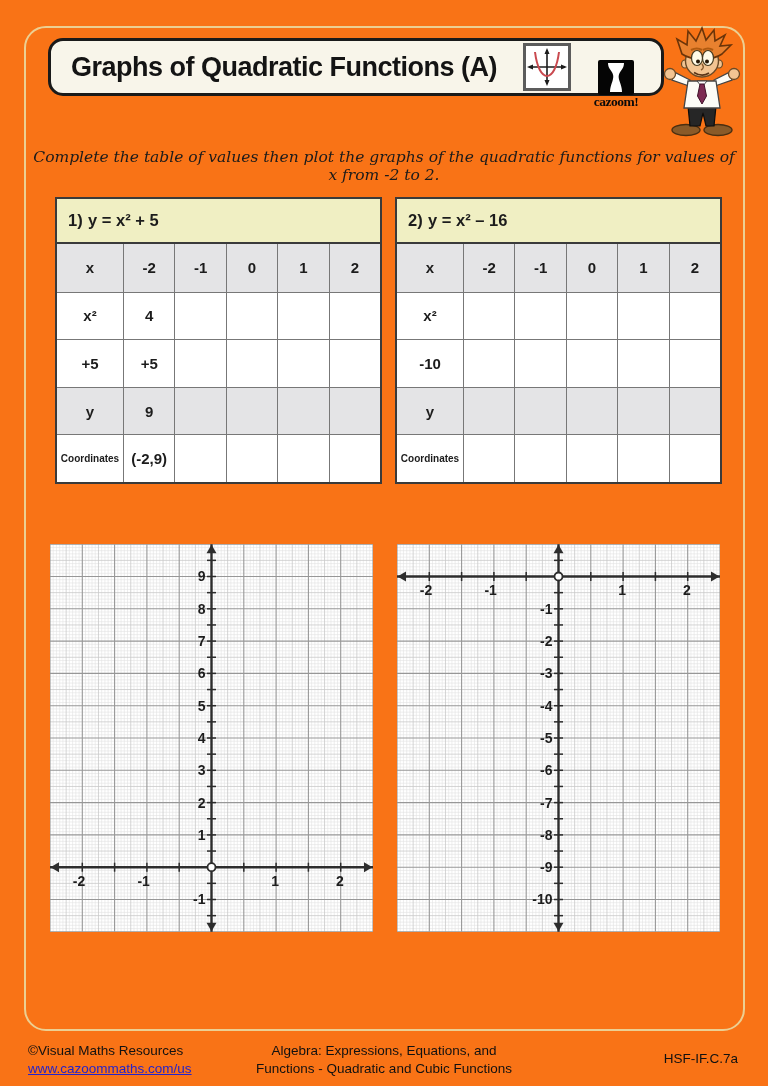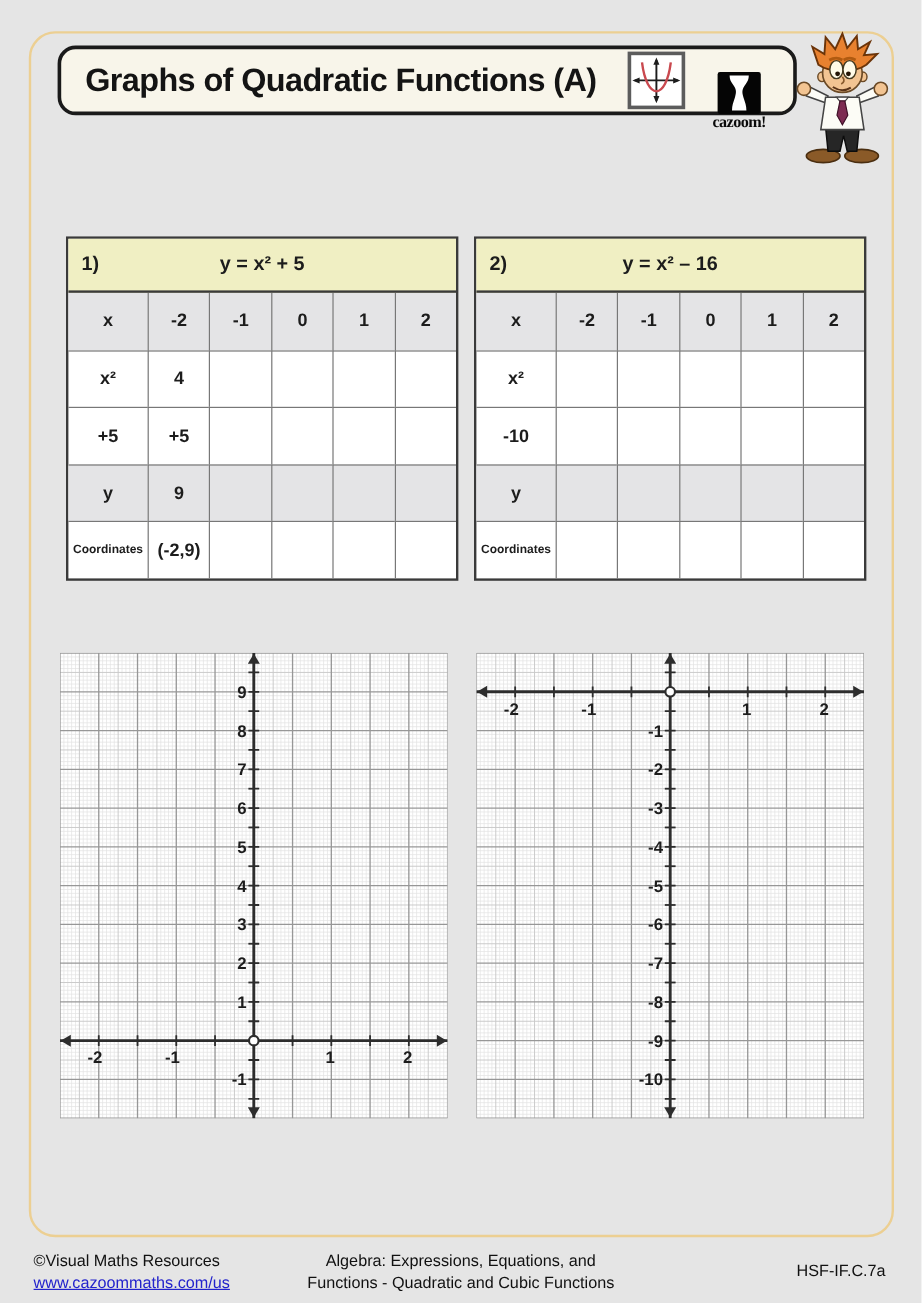--- a/index.html
+++ b/index.html
@@ -1,16 +1,16 @@
 <!DOCTYPE html>
 <html><head>
 <meta charset="utf-8">
 <style>
   html,body{margin:0;padding:0;background:#ffffff;}
-  .page{position:relative;width:768px;height:1086px;background:#e5e5e5;
+  .page{position:relative;width:768px;height:1086px;background:#f97316;
         font-family:"Liberation Sans",sans-serif;overflow:hidden;}
 
   
   .page-border{position:absolute;left:24px;top:26px;width:721px;height:1005px;
         box-sizing:border-box;border:2px solid #eccf92;border-radius:22px;}
 
   
   .title-box{position:absolute;left:48px;top:38px;width:616px;height:58px;
         box-sizing:border-box;border:3px solid #1a1a1a;border-radius:15px;
         background:#f8f5ea;display:flex;align-items:center;padding:0 14px 0 20px;}
@@ -32,21 +32,21 @@
   
   .tables{position:absolute;top:197px;left:0;width:100%;height:284px;}
   .wtable{position:absolute;top:0;display:grid;box-sizing:content-box;
         grid-template-columns:66px repeat(5,1fr);
         grid-template-rows:45px repeat(5,47.6px);
         width:323px;border:2px solid #3a3a3a;background:#ffffff;font-weight:bold;color:#1c1c1c;}
   #table-0{left:55px;} #table-1{left:395px;}
   .t-title{grid-column:1/-1;background:#f0efc3;border-bottom:2px solid #3a3a3a;
         position:relative;display:flex;align-items:center;font-size:16.5px;}
   .t-num{position:absolute;left:11px;}
-  .t-eq{width:100%;text-align:center;}
+  .t-eq{width:100%;margin-left:31px;}
   .cell{display:flex;align-items:center;justify-content:center;font-size:15px;
         border-left:1px solid #777;box-sizing:border-box;}
   .cell.c0{border-left:none;}
   .cell.bt{border-top:1px solid #777;}
   .cell.shaded{background:#e4e4e6;}
   .cell.small{font-size:10px;}
 
   
   .graphs{position:absolute;top:544px;left:0;width:100%;height:390px;}
   .graphs svg{position:absolute;top:0;background:#ffffff;display:block;}
@@ -115,20 +115,21 @@
     <ellipse cx="41" cy="32" rx="5.5" ry="7.5" fill="#fffbe8" stroke="#443a20" stroke-width="1.2"></ellipse>
     <ellipse cx="52" cy="32" rx="5.5" ry="7.5" fill="#fffbe8" stroke="#443a20" stroke-width="1.2"></ellipse>
     <circle cx="42" cy="35.5" r="2" fill="#241505"></circle>
     <circle cx="51" cy="35.5" r="2" fill="#241505"></circle>
     <path d="M35,24 q6,-3 11,0" fill="none" stroke="#b05a10" stroke-width="2.2"></path>
     <path d="M47,24 q5,-3 10,0" fill="none" stroke="#b05a10" stroke-width="2.2"></path>
     <path d="M46,38 q3,4 -1,6" fill="none" stroke="#8a5c2e" stroke-width="1.4"></path>
     <path d="M38,46.5 q8,5 15,0.5" fill="none" stroke="#5a3418" stroke-width="1.6"></path>
   </svg>
 
+  <p class="instruction">Complete the table of values then plot the graphs of the quadratic functions for values of x from -2 to 2.</p>
 
   <section class="tables">
     <div class="wtable" id="table-0">
         <div class="t-title">
           <span class="t-num">1)</span>
           <span class="t-eq">y = x² + 5</span>
         </div>
         <div class="cell shaded c0">x</div>
         <div class="cell shaded">-2</div>
         <div class="cell shaded">-1</div>

